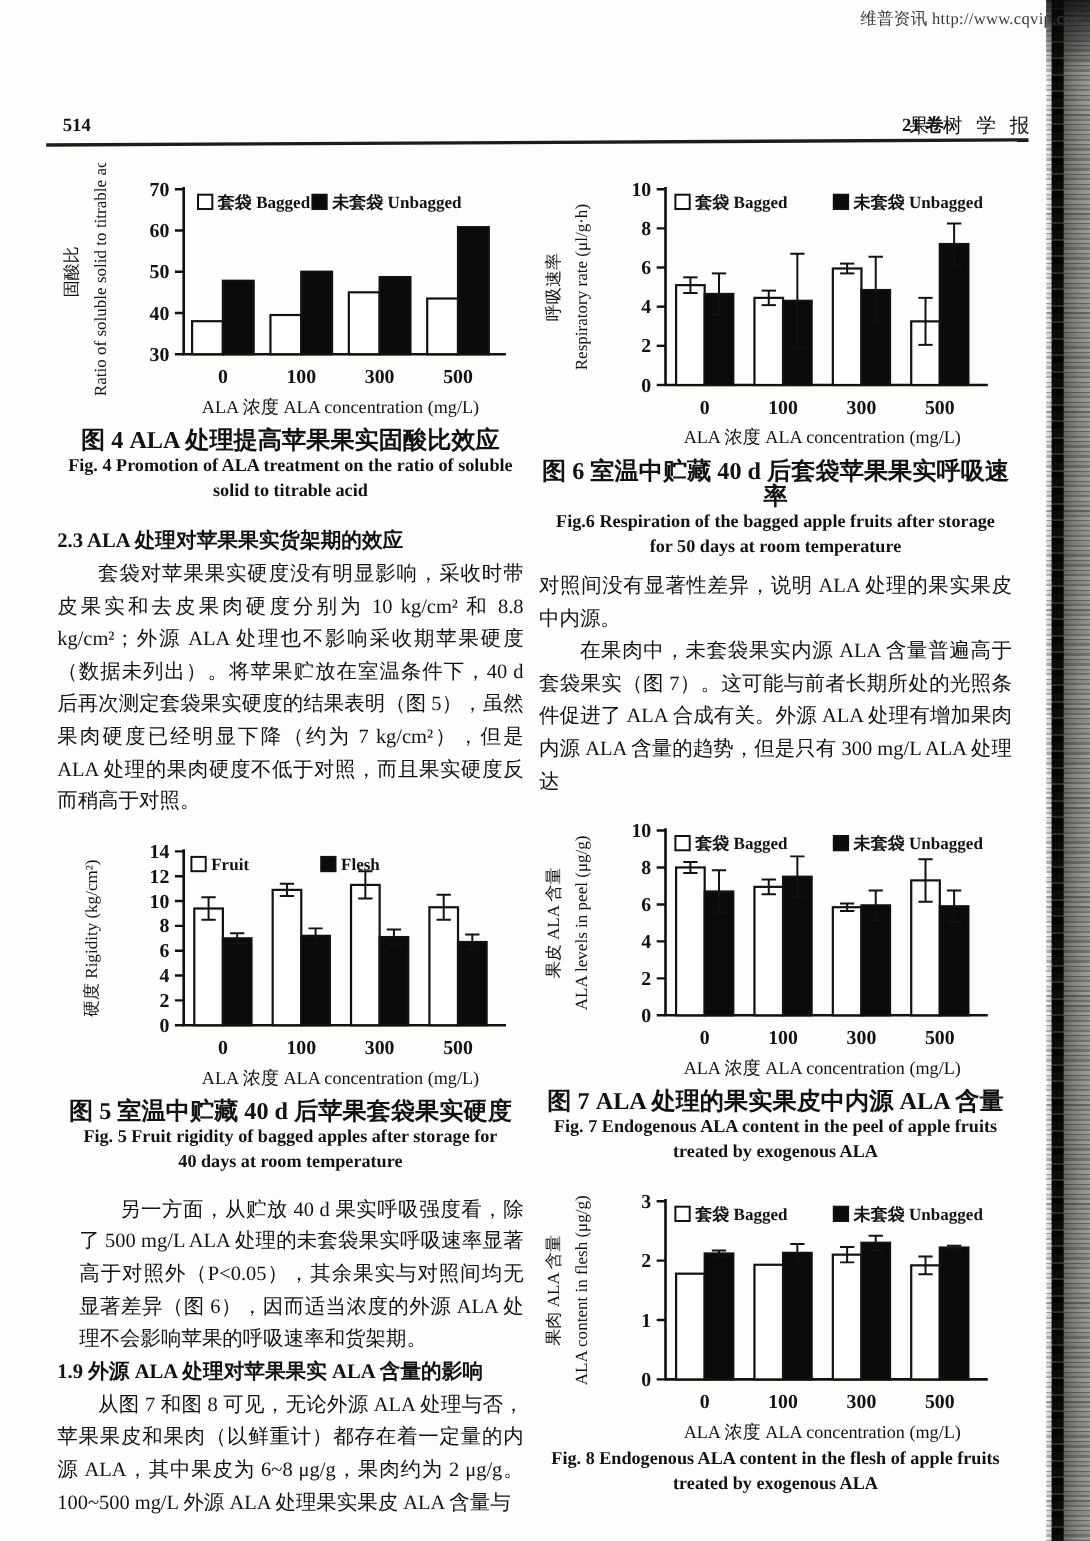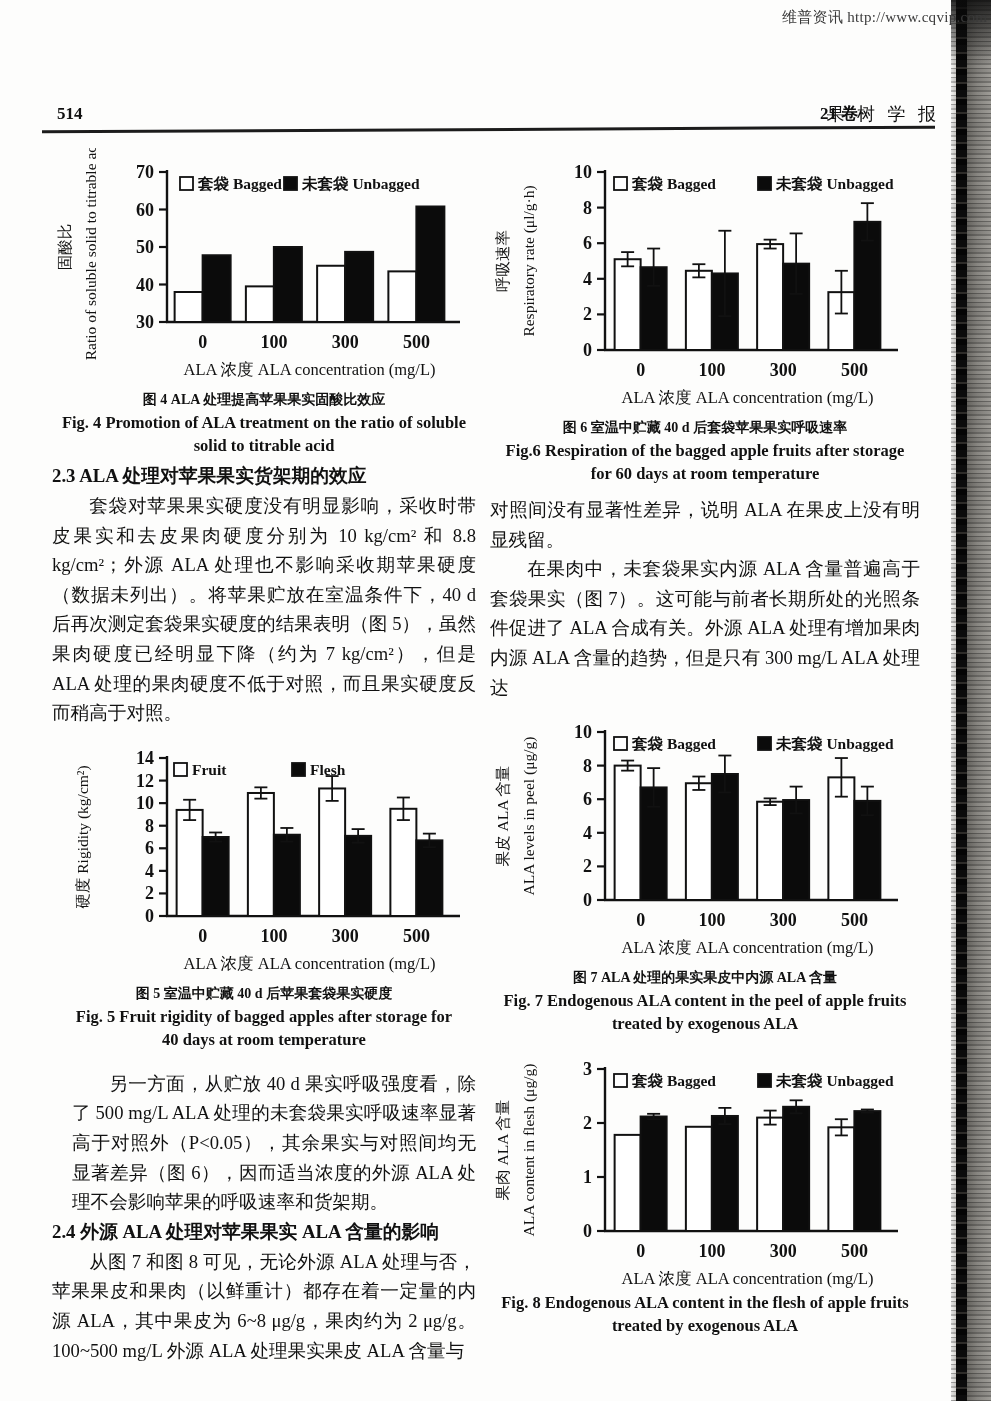--- a/index.html
+++ b/index.html
@@ -19,26 +19,26 @@
   .pg-num{position:absolute;top:104px;left:57px;font-size:17px;font-weight:600;text-align:right;}
   .jrnl{position:absolute;top:102px;left:0;width:940px;text-align:right;font-size:18px;letter-spacing:4px;}
   .vol{position:absolute;top:102px;left:820px;font-size:17px;font-weight:600;}
   .hrule{position:absolute;top:128px;left:42px;width:893px;height:2.6px;background:#1c1c1c;transform:rotate(-0.3deg);}
   .col{position:absolute;top:148px;}
   .col-left{left:52px;width:424px;}
   .col-right{left:490px;width:430px;}
   .fig{margin:0;}
   .fig svg{display:block;}
   .cap{text-align:center;font-weight:bold;line-height:23px;}
-  .cap-cn{font-size:14px;margin-top:6px;}
+  .cap-cn{font-size:22px;margin-top:6px;}
   .cap-en{font-size:16.5px;}
   .para{font-size:18.6px;line-height:29.6px;text-align:justify;margin:0;}
   .indent{text-indent:2em;}
   .hd{font-size:18.8px;font-weight:bold;line-height:30px;margin:0;}
-  .mt6{margin-top:6px;} .mt10{margin-top:10px;} .mt14{margin-top:4px;} .mt18{margin-top:18px;margin-left:20px;}
+  .mt6{margin-top:6px;} .mt10{margin-top:10px;} .mt14{margin-top:20px;} .mt18{margin-top:18px;margin-left:20px;}
 </style>
 </head>
 <body>
 
 <div id="page">
   <div class="binding"></div>
   <div class="binding-core"></div>
   <div class="binding-top"></div>
 
   <div class="watermark">维普资讯 http://www.cqvip.com</div>
@@ -152,21 +152,21 @@
           <text x="258" y="41" font-size="15.5" font-weight="600" fill="#111111">Flesh</text>
           <text x="257.5" y="235" text-anchor="middle" font-size="16.5" fill="#111111">ALA 浓度  ALA concentration (mg/L)</text>
           <text x="36" y="103" text-anchor="middle" font-size="15.5" fill="#111111" transform="rotate(-90 36 103)">硬度 Rigidity (kg/cm²)</text>
         </svg>
       <div class="cap cap-cn">图 5  室温中贮藏 40 d 后苹果套袋果实硬度</div>
       <div class="cap cap-en">Fig. 5  Fruit rigidity of bagged apples after storage for</div>
       <div class="cap cap-en">40 days at room temperature</div>
     </figure>
 
     <p class="para indent mt18">另一方面，从贮放 40 d 果实呼吸强度看，除了 500 mg/L ALA 处理的未套袋果实呼吸速率显著高于对照外（P&lt;0.05），其余果实与对照间均无显著差异（图 6），因而适当浓度的外源 ALA 处理不会影响苹果的呼吸速率和货架期。</p>
-    <p class="hd">2.4  外源 ALA 处理对苹果果实 ALA 含量的影响</p>
+    <p class="hd">1.9  外源 ALA 处理对苹果果实 ALA 含量的影响</p>
     <p class="para indent">从图 7 和图 8 可见，无论外源 ALA 处理与否，苹果果皮和果肉（以鲜重计）都存在着一定量的内源 ALA，其中果皮为 6~8 μg/g，果肉约为 2 μg/g。100~500 mg/L 外源 ALA 处理果实果皮 ALA 含量与</p>
   </div>
 
   <div class="col col-right">
     <figure class="fig">
       <svg width="430" height="262" viewBox="0 0 430 262">
           <line x1="115" y1="22" x2="115" y2="202" stroke="#111111" stroke-width="2.4"></line>
           <line x1="114" y1="202" x2="408" y2="202" stroke="#111111" stroke-width="2.4"></line>
           <line x1="107" y1="202" x2="115" y2="202" stroke="#111111" stroke-width="2.2"></line>
           <text x="102" y="208" text-anchor="end" font-size="18" font-weight="600" fill="#111111">0</text>
@@ -219,24 +219,24 @@
           <rect x="124" y="29" width="13" height="13" fill="#ffffff" stroke="#111111" stroke-width="1.8"></rect>
           <text x="142" y="41" font-size="15.5" font-weight="600" fill="#111111">套袋 Bagged</text>
           <rect x="268" y="29" width="13" height="13" fill="#0b0b0b" stroke="#111111" stroke-width="1.8"></rect>
           <text x="286" y="41" font-size="15.5" font-weight="600" fill="#111111">未套袋 Unbagged</text>
           <text x="257.5" y="255" text-anchor="middle" font-size="16.5" fill="#111111">ALA 浓度  ALA concentration (mg/L)</text>
           <text x="18" y="113" text-anchor="middle" font-size="15.5" fill="#111111" transform="rotate(-90 18 113)">呼吸速率</text>
           <text x="44" y="113" text-anchor="middle" font-size="15.5" fill="#111111" transform="rotate(-90 44 113)">Respiratory rate (μl/g·h)</text>
         </svg>
       <div class="cap cap-cn">图 6  室温中贮藏 40 d 后套袋苹果果实呼吸速率</div>
       <div class="cap cap-en">Fig.6  Respiration of the bagged apple fruits after storage</div>
-      <div class="cap cap-en">for 60 days at room temperature</div>
-    </figure>
-
-    <p class="para mt10">对照间没有显著性差异，说明 ALA 在果皮上没有明显残留。</p>
+      <div class="cap cap-en">for 50 days at room temperature</div>
+    </figure>
+
+    <p class="para mt10">对照间没有显著性差异，说明 ALA 处理的果实果皮中内源。</p>
     <p class="para indent">在果肉中，未套袋果实内源 ALA 含量普遍高于套袋果实（图 7）。这可能与前者长期所处的光照条件促进了 ALA 合成有关。外源 ALA 处理有增加果肉内源 ALA 含量的趋势，但是只有 300 mg/L ALA 处理达</p>
 
     <figure class="fig mt6">
       <svg width="430" height="252" viewBox="0 0 430 252">
           <line x1="115" y1="22" x2="115" y2="192" stroke="#111111" stroke-width="2.4"></line>
           <line x1="114" y1="192" x2="408" y2="192" stroke="#111111" stroke-width="2.4"></line>
           <line x1="107" y1="192" x2="115" y2="192" stroke="#111111" stroke-width="2.2"></line>
           <text x="102" y="198" text-anchor="end" font-size="18" font-weight="600" fill="#111111">0</text>
           <line x1="107" y1="158.4" x2="115" y2="158.4" stroke="#111111" stroke-width="2.2"></line>
           <text x="102" y="164.4" text-anchor="end" font-size="18" font-weight="600" fill="#111111">2</text>

